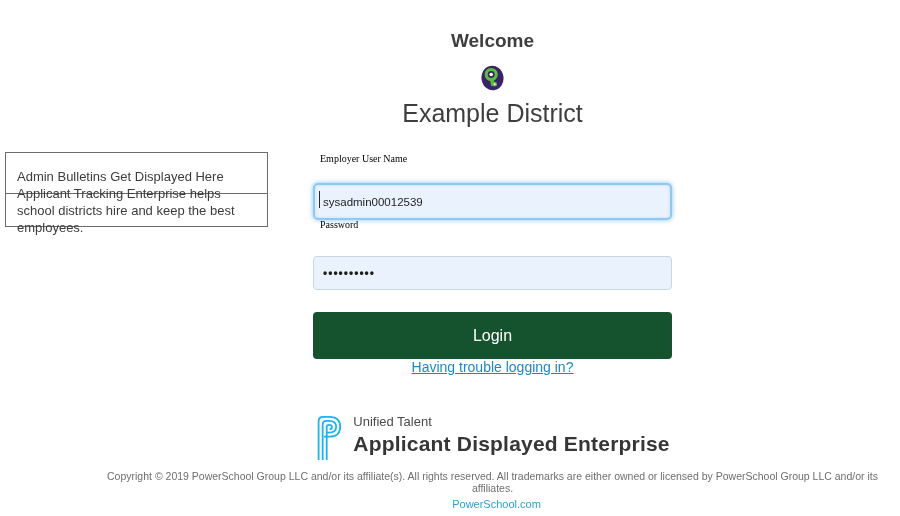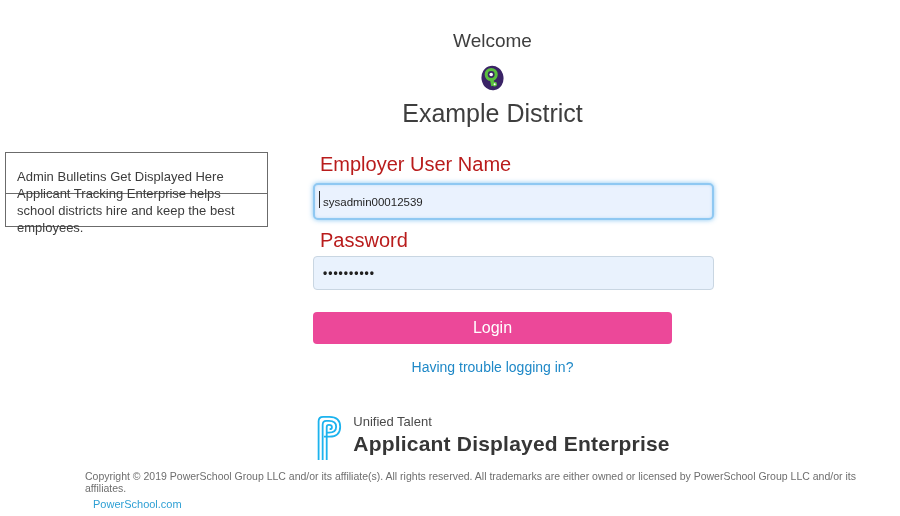--- a/index.html
+++ b/index.html
@@ -3,65 +3,65 @@
 <meta charset="utf-8">
 <style>
   * { margin: 0; padding: 0; box-sizing: border-box; }
   html, body { width: 900px; height: 516px; background: #ffffff; overflow: hidden; }
   body { font-family: "Liberation Sans", "DejaVu Sans", sans-serif; position: relative; }
 
   .stage { position: absolute; left: 0; top: 0; width: 900px; height: 516px; background: #fff; }
 
   
   .header { position: absolute; left: 313px; top: 0; width: 359px; text-align: center; }
-  .welcome { margin-top: 30px; font-size: 19px; color: #3e3e3e; font-weight: 400; }
+  .welcome { margin-top: 30px; font-size: 19px; color: #3e3e3e; font-weight: 700; }
   .district-icon-wrap { margin-top: 12px; height: 28px; }
   .district-name { margin-top: 7px; font-size: 25px; color: #3e3e3e; font-weight: 400; }
 
   
   .bulletin { position: absolute; left: 5px; width: 263px; border: 1px solid #6b6b6b;
               background: #fff; color: #3c3c3c; font-size: 13px; line-height: 17px;
               display: flex; align-items: center; padding: 0 11px; }
   .bulletin-1 { top: 152px; height: 49px; }
   .bulletin-2 { top: 193px; height: 34px; }
 
   
   .form-col { position: absolute; left: 313px; top: 0; width: 359px; }
-  .field-label { position: absolute; left: 7px; font-size: 20px; color: #b91c1c; }
+  .field-label { position: absolute; left: 7px; font-size: 10px; color: #000000; font-family: Liberation Serif, serif; }
   .label-username { top: 153px; }
-  .label-password { top: 229px; }
+  .label-password { top: 219px; }
 
-  .text-input { position: absolute; left: 0; width: 401px; font-family: "Liberation Sans", "DejaVu Sans", sans-serif; }
+  .text-input { position: absolute; left: 0; width: 359px; font-family: "Liberation Sans", "DejaVu Sans", sans-serif; }
   .input-username { top: 183px; height: 37px; background: #eaf2fe;
                     border: 2px solid #8fc8f2; border-radius: 5px;
                     box-shadow: 0 0 5px rgba(111,186,240,0.85), inset 0 0 3px rgba(111,186,240,0.35);
                     font-size: 11.5px; color: #1f1f1f; padding: 0 8px; outline: none; }
   .input-password { top: 256px; height: 34px; background: #e9f2fd;
                     border: 1px solid #c9d6e2; border-radius: 4px;
                     font-size: 12px; font-weight: bold; letter-spacing: 1px;
                     color: #1f1f1f; padding: 0 9px; outline: none; }
   .caret { position: absolute; left: 6px; top: 191px; width: 1px; height: 17px; background: #2a2a2a; }
 
-  .login-btn { position: absolute; left: 0; top: 312px; width: 359px; height: 32px;
-               background: #ec4899; border: none; border-radius: 4px;
+  .login-btn { position: absolute; left: 0; top: 312px; width: 359px; height: 47px;
+               background: #14532d; border: none; border-radius: 4px;
                color: #ffffff; font-size: 16px; font-weight: 500; cursor: pointer;
                font-family: "Liberation Sans", "DejaVu Sans", sans-serif; }
   .trouble-row { position: absolute; left: 0; top: 358px; width: 359px; text-align: center; }
-  .trouble-link { font-size: 14px; color: #1e88c7; cursor: pointer; }
+  .trouble-link { font-size: 14px; color: #1e88c7; text-decoration: underline; cursor: pointer; }
 
   
   .branding { position: absolute; left: 313px; top: 411px; width: 359px;
               display: flex; justify-content: center; align-items: flex-start; }
   .ps-logo { width: 27px; height: 47px; margin-top: 3px; }
   .brand-text { margin-left: 11px; }
   .brand-suite { font-size: 13px; color: #4a4a4a; padding-top: 3px; }
   .brand-product { font-size: 21px; color: #363636; font-weight: 700; margin-top: 3px; letter-spacing: 0.2px; }
 
   
-  .footer { position: absolute; left: 85px; right: 0; top: 470px; }
+  .footer { position: absolute; left: 85px; right: 0; top: 470px; text-align: center; }
   .copyright { font-size: 10.5px; color: #6e6e6e; }
   .site-link { display: inline-block; margin-top: 3px; font-size: 11px; color: #2e9fd4;
                text-decoration: none; cursor: pointer; margin-left: 8px; }
 </style>
 </head>
 <body>
 
 <div class="stage">
 
   <div class="header">

